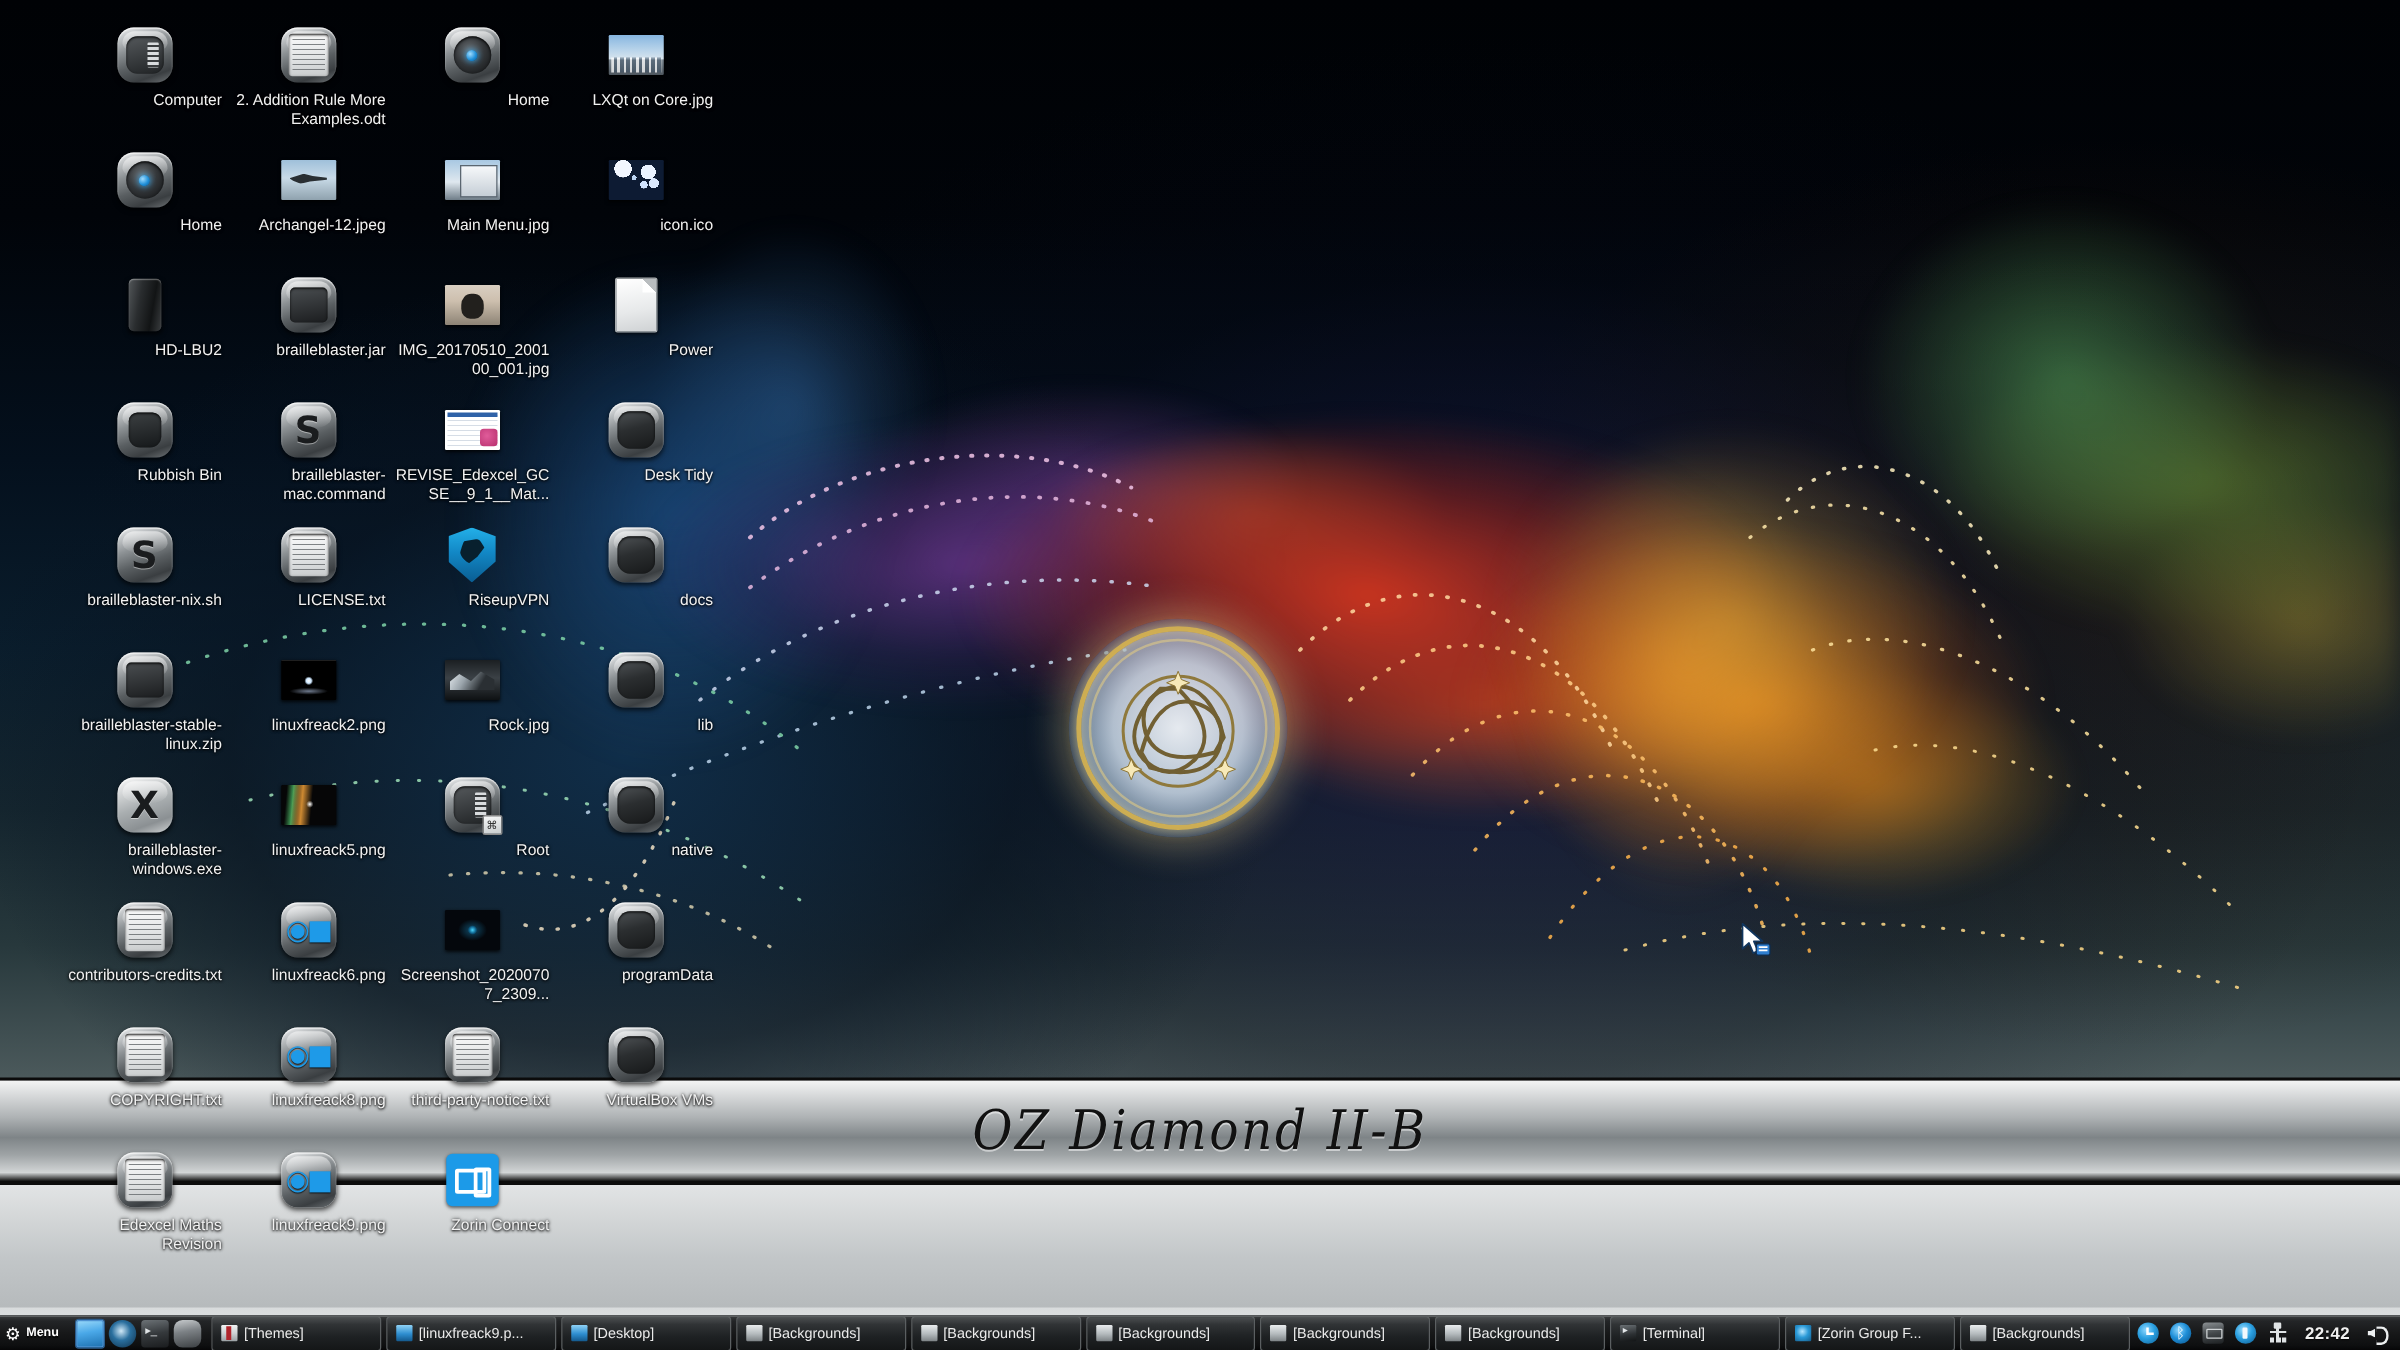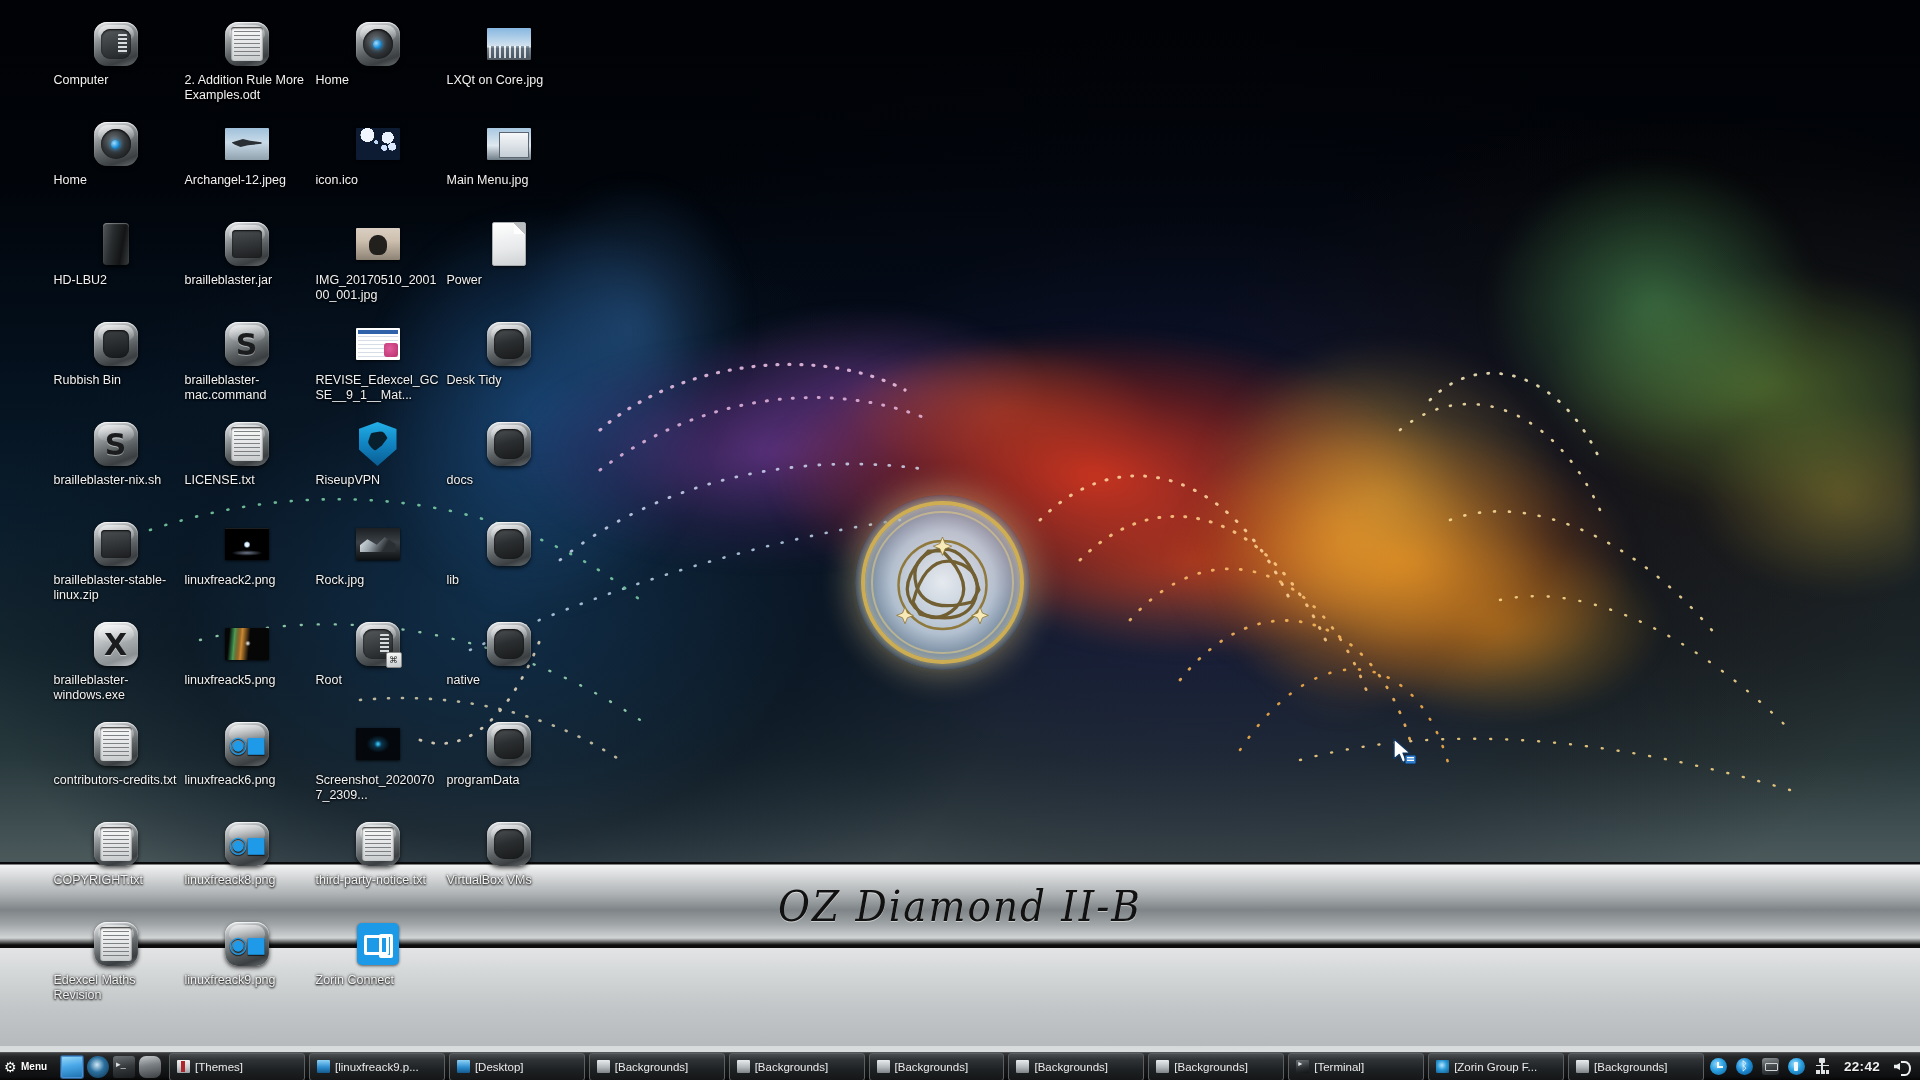--- a/index.html
+++ b/index.html
@@ -123,21 +123,21 @@
   .dicon {
     width:131px; height:100px;
     display:flex; flex-direction:column; align-items:center;
     padding-top:6px; cursor:pointer;
   }
   .dicon .glyph {
     width:48px; height:48px; position:relative; flex:0 0 48px;
     display:flex; align-items:center; justify-content:center;
   }
   .dicon .lbl {
-    margin-top:5px; width:124px; text-align:left;
+    margin-top:5px; width:124px; text-align:right;
     font-size:12.5px; line-height:15px; color:#f2f2f2;
     text-shadow:0 1px 2px rgba(0,0,0,0.95), 0 0 3px rgba(0,0,0,0.9);
     word-wrap:break-word; overflow-wrap:break-word;
   }
 
   
   .ic-shell {
     width:44px; height:44px; border-radius:13px;
     background:linear-gradient(160deg,#f4f5f6 0%,#c9ccce 14%,#8d9295 36%,#5a5f62 60%,#3a3e41 82%,#6e7376 100%);
     box-shadow:0 2px 4px rgba(0,0,0,0.7), inset 0 1px 1px rgba(255,255,255,0.8);
@@ -544,29 +544,29 @@
         <div class="lbl">Home</div>
       </div>
       <div class="dicon">
         <div class="glyph">
           <div class="ic-photo ph-jet"></div>
         </div>
         <div class="lbl">Archangel-12.jpeg</div>
       </div>
       <div class="dicon">
         <div class="glyph">
+          <div class="ic-photo ph-mainmenu"></div>
+        </div>
+        <div class="lbl">Main Menu.jpg</div>
+      </div>
+      <div class="dicon">
+        <div class="glyph">
           <div class="ic-photo ph-ico"></div>
         </div>
         <div class="lbl">icon.ico</div>
-      </div>
-      <div class="dicon">
-        <div class="glyph">
-          <div class="ic-photo ph-mainmenu"></div>
-        </div>
-        <div class="lbl">Main Menu.jpg</div>
       </div>
       <div class="dicon">
         <div class="glyph">
           <div class="ic-drive"></div>
         </div>
         <div class="lbl">HD-LBU2</div>
       </div>
       <div class="dicon">
         <div class="glyph">
           <div class="ic-shell ic-jar">

